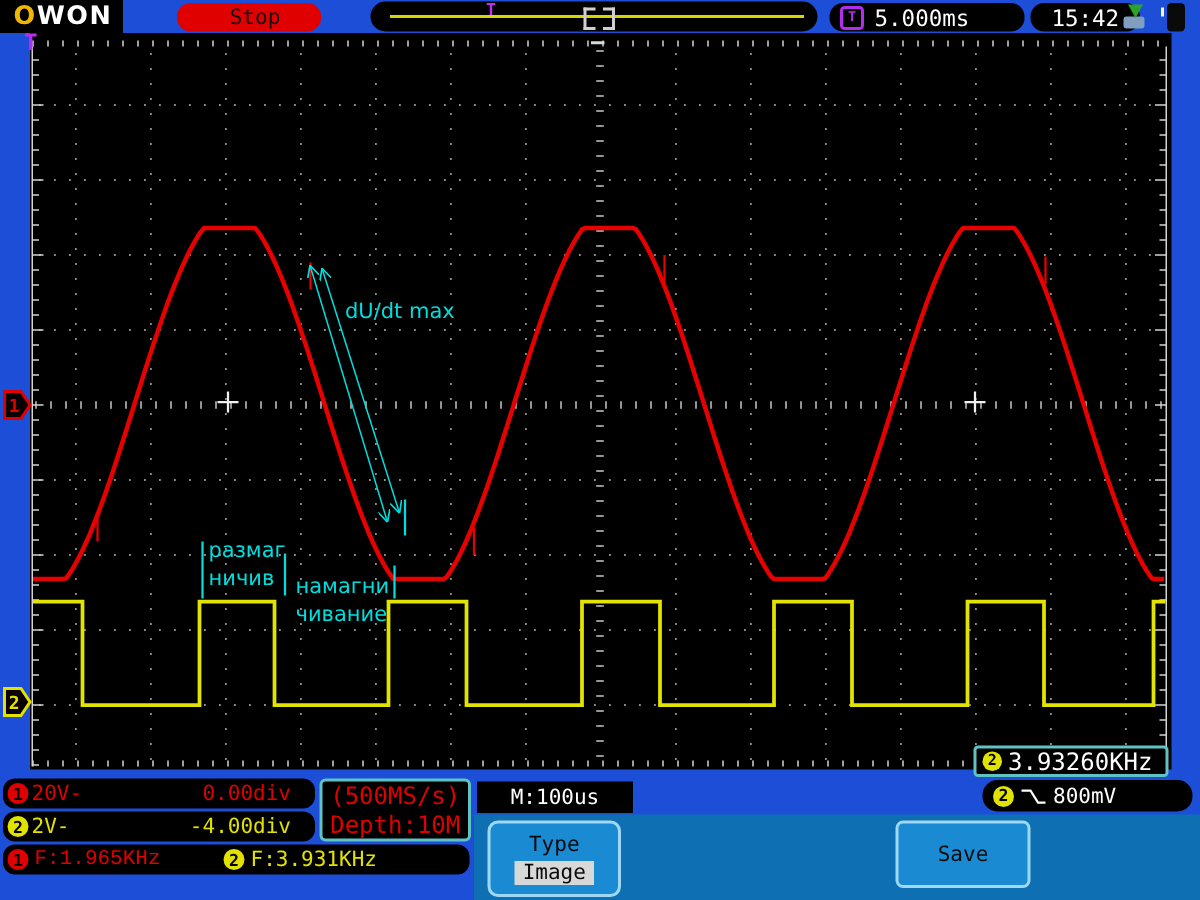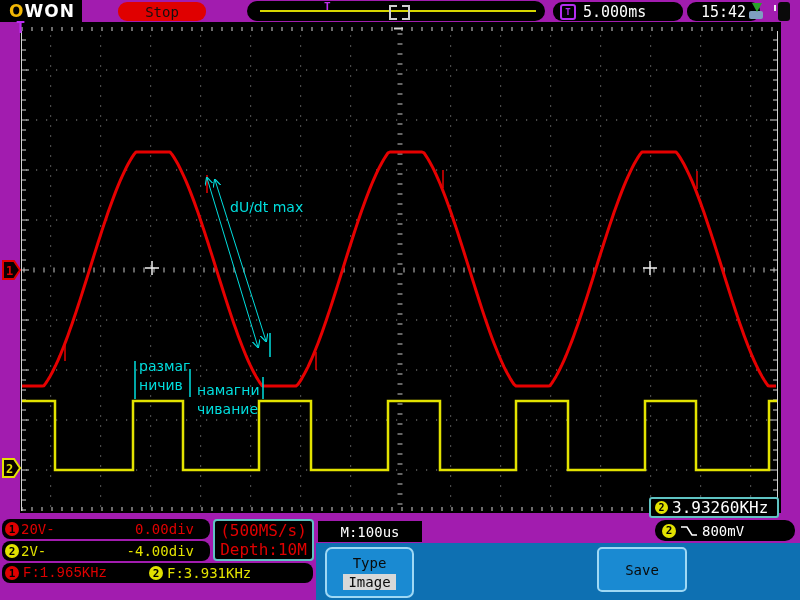--- a/index.html
+++ b/index.html
@@ -1,24 +1,24 @@
 <!DOCTYPE html>
 <html><head>
 <meta charset="utf-8">
 <style>
   html,body{margin:0;padding:0;background:#222;}
-  #root{position:relative;width:800px;height:600px;background:#a21caf;overflow:hidden;
+  #root{position:relative;width:800px;height:600px;background:#1d4ed8;overflow:hidden;
         font-family:"DejaVu Sans Mono",monospace;-webkit-font-smoothing:none;}
   .abs{position:absolute;}
   
   #logo-patch{left:0;top:0;width:82px;height:22px;background:#000;}
   #logo{left:9px;top:1px;font-family:"DejaVu Sans",sans-serif;font-weight:bold;font-size:17px;letter-spacing:1px;}
   #logo .o{color:#f2b705;} #logo .rest{color:#ffffff;}
   .pill{position:absolute;background:#000;border-radius:10px;display:flex;align-items:center;color:#fff;font-size:14px;}
-  #stop-pill{left:118px;top:2px;width:88px;height:19px;background:#e00000;color:#101010;justify-content:center;border-radius:9px;}
+  #stop-pill{left:118px;top:2px;width:88px;height:19px;background:#e00000;color:#101010;justify-content:center;border-radius:9px;padding-left:8px;}
   #buffer-pill{left:247px;top:1px;width:298px;height:20px;border-radius:10px;}
   #buffer-line{left:13px;top:9px;width:276px;height:2px;background:#d6d600;}
   #buffer-trig-t{left:77px;top:0px;color:#c22ef0;font-weight:bold;font-size:11px;line-height:11px;}
   .bracket{position:absolute;top:4px;width:6px;height:11px;}
   #br-l{left:142px;border:2px solid #d0d0d0;border-right:none;}
   #br-r{left:155px;border:2px solid #d0d0d0;border-left:none;}
   #tb-pill{left:553px;top:2px;width:130px;height:19px;border-radius:9px;font-size:15px;}
   #t-icon{margin-left:7px;width:12px;height:12px;border:2px solid #b42cf0;border-radius:3px;color:#b42cf0;
           font-size:9px;font-weight:bold;display:flex;align-items:center;justify-content:center;}
   #tb-pill .lbl{margin-left:7px;}

